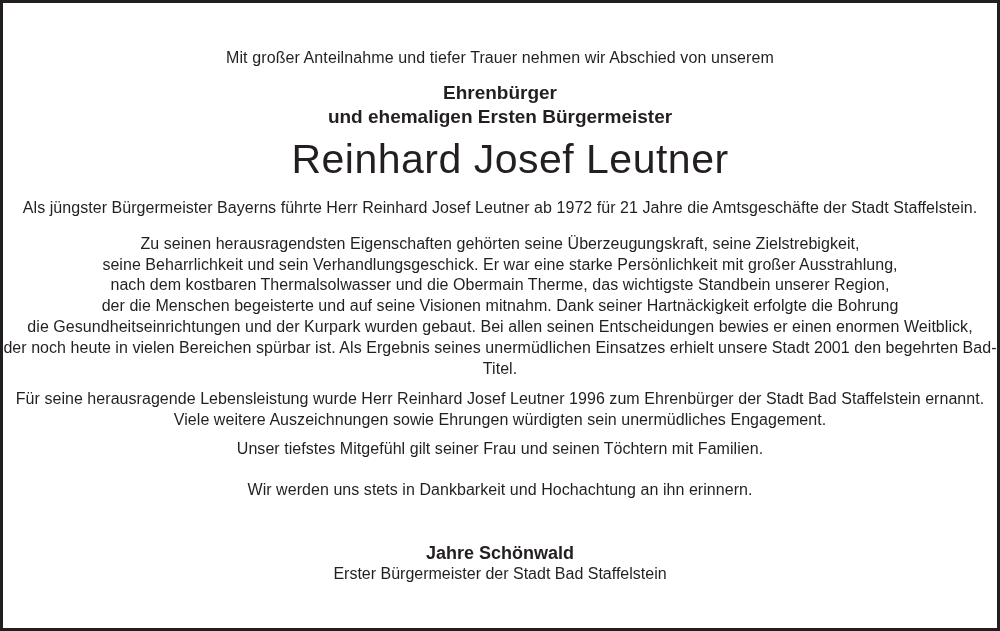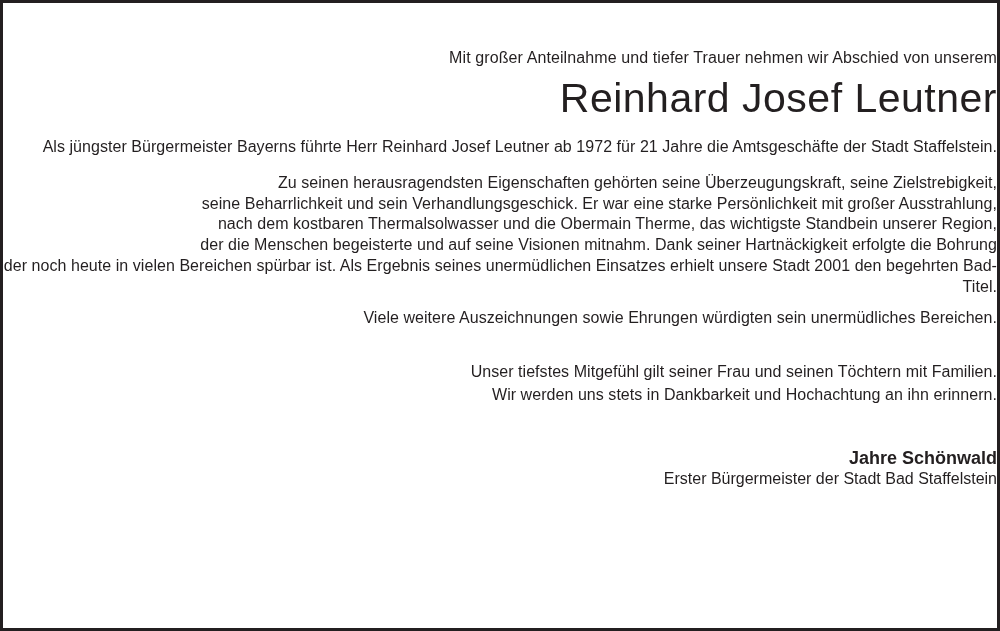--- a/index.html
+++ b/index.html
@@ -16,21 +16,21 @@
     border: 3px solid #231f20;
     overflow: hidden;
     font-family: "Liberation Sans", sans-serif;
     color: #231f20;
   }
   .notice {
     box-sizing: border-box;
     width: 100%;
     height: 100%;
     padding-top: 45px;
-    text-align: right;
+    text-align: center;
   }
   .intro-line {
     font-size: 16px;
     line-height: 20px;
     letter-spacing: 0.1px;
   }
   .honorific {
     margin-top: 13px;
     font-weight: bold;
     font-size: 19px;
@@ -46,22 +46,22 @@
   }
   .para {
     font-size: 16px;
     line-height: 20.8px;
     letter-spacing: 0.05px;
   }
   .para-1 { margin-top: 16px; }
   .para-2 { margin-top: 15px; }
   .para-3 { margin-top: 10px; }
   .para-4 { margin-top: 12px; }
-  .condolence-1 { margin-top: 34px; }
-  .condolence-2 { margin-top: 2px; }
+  .condolence-1 { margin-top: 8px; }
+  .condolence-2 { margin-top: 20px; }
   .signature-block {
     margin-top: 41px;
   }
   .signature-name {
     font-size: 18px;
     font-weight: bold;
     line-height: 22px;
   }
   .signature-role {
     font-size: 16px;
@@ -70,37 +70,43 @@
   .line { display: block; }
 </style>
 </head>
 <body>
 
 <div class="page">
   <div class="notice">
 
     <div class="intro-line">Mit großer Anteilnahme und tiefer Trauer nehmen wir Abschied von unserem</div>
 
+    <div class="honorific">
+      <span class="line">Ehrenbürger</span>
+      <span class="line">und ehemaligen Ersten Bürgermeister</span>
+    </div>
 
     <div class="deceased-name">Reinhard Josef Leutner</div>
 
     <div class="para para-1">
       <span class="line">Als jüngster Bürgermeister Bayerns führte Herr Reinhard Josef Leutner ab 1972 für 21 Jahre die Amtsgeschäfte der Stadt Staffelstein.</span>
     </div>
 
     <div class="para para-2">
       <span class="line">Zu seinen herausragendsten Eigenschaften gehörten seine Überzeugungskraft, seine Zielstrebigkeit,</span>
       <span class="line">seine Beharrlichkeit und sein Verhandlungsgeschick. Er war eine starke Persönlichkeit mit großer Ausstrahlung,</span>
       <span class="line">nach dem kostbaren Thermalsolwasser und die Obermain Therme, das wichtigste Standbein unserer Region,</span>
       <span class="line">der die Menschen begeisterte und auf seine Visionen mitnahm. Dank seiner Hartnäckigkeit erfolgte die Bohrung</span>
+      <span class="line">die Gesundheitseinrichtungen und der Kurpark wurden gebaut. Bei allen seinen Entscheidungen bewies er einen enormen Weitblick,</span>
       <span class="line">der noch heute in vielen Bereichen spürbar ist. Als Ergebnis seines unermüdlichen Einsatzes erhielt unsere Stadt 2001 den begehrten Bad-Titel.</span>
     </div>
 
     <div class="para para-3">
-      <span class="line">Viele weitere Auszeichnungen sowie Ehrungen würdigten sein unermüdliches Bereichen.</span>
+      <span class="line">Für seine herausragende Lebensleistung wurde Herr Reinhard Josef Leutner 1996 zum Ehrenbürger der Stadt Bad Staffelstein ernannt.</span>
+      <span class="line">Viele weitere Auszeichnungen sowie Ehrungen würdigten sein unermüdliches Engagement.</span>
     </div>
 
 
     <div class="para condolence-1">Unser tiefstes Mitgefühl gilt seiner Frau und seinen Töchtern mit Familien.</div>
 
     <div class="para condolence-2">Wir werden uns stets in Dankbarkeit und Hochachtung an ihn erinnern.</div>
 
     <div class="signature-block">
       <div class="signature-name">Jahre Schönwald</div>
       <div class="signature-role">Erster Bürgermeister der Stadt Bad Staffelstein</div>

